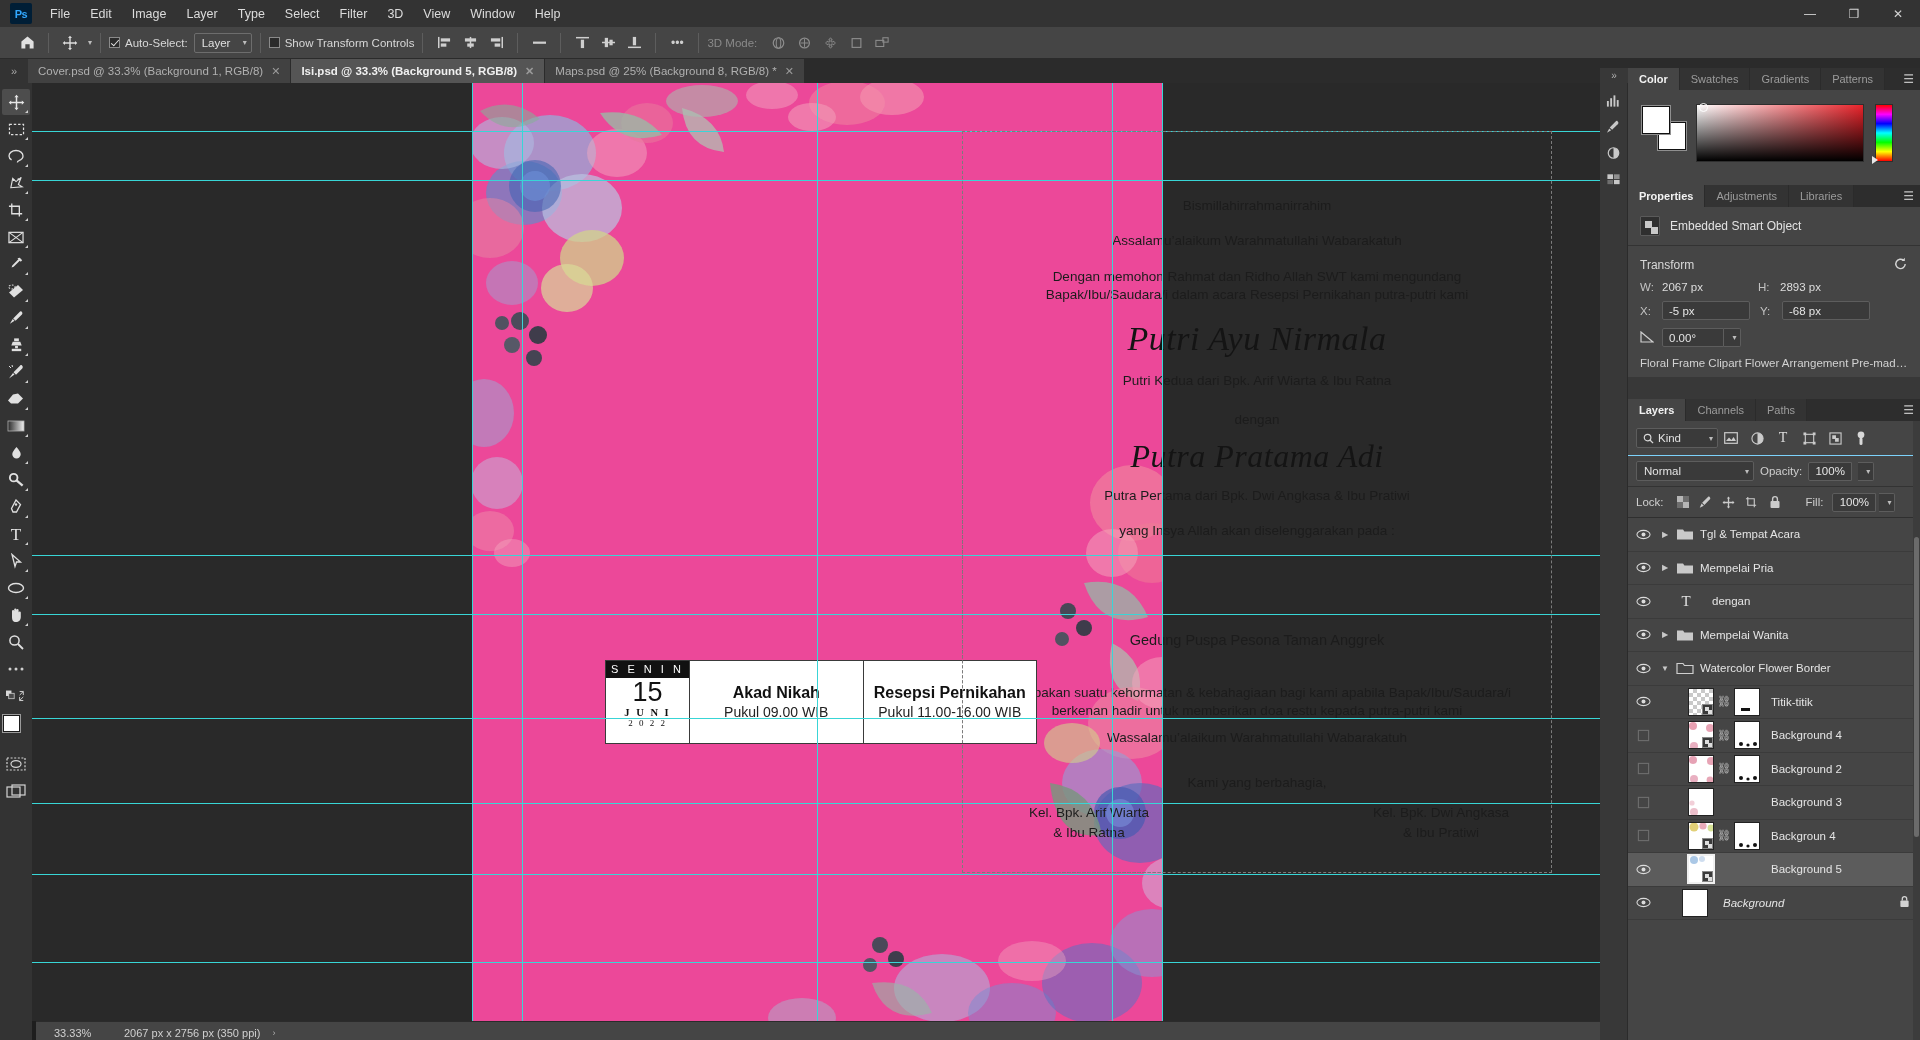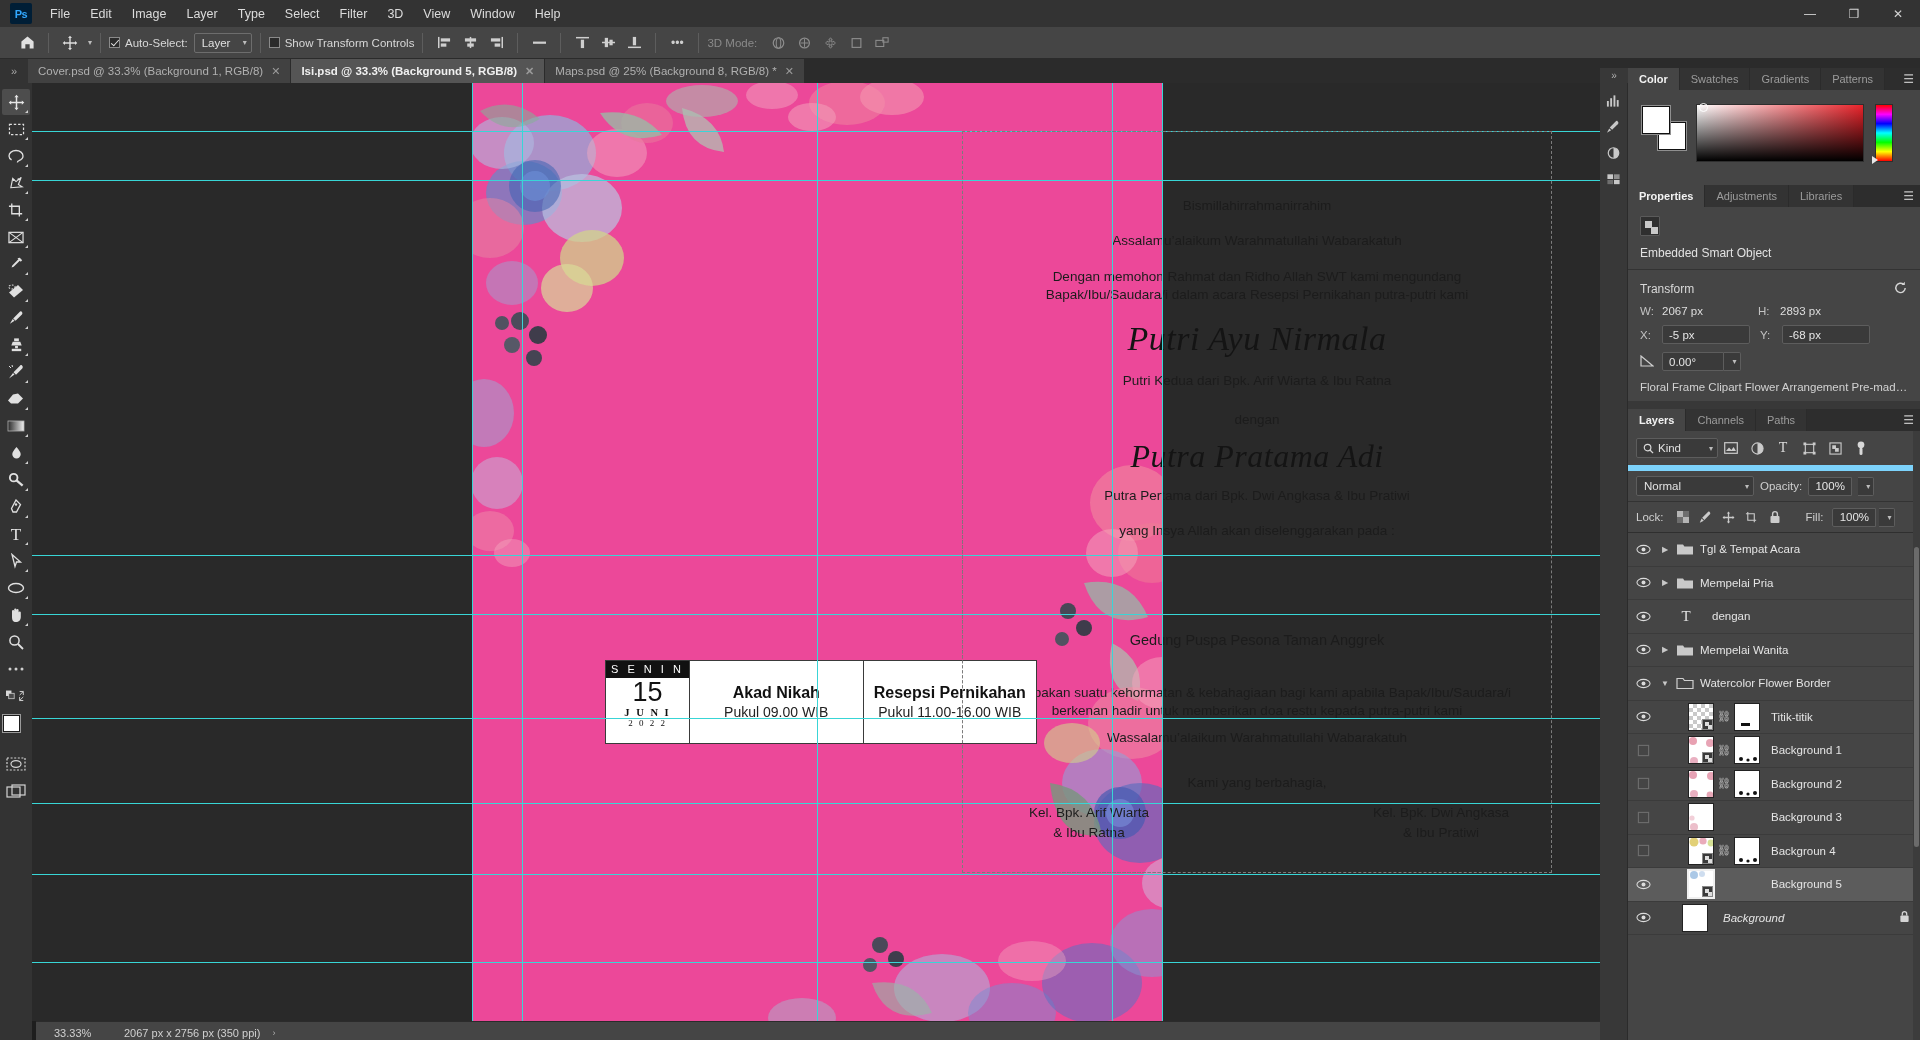--- a/index.html
+++ b/index.html
@@ -242,22 +242,22 @@
     border:1px solid #2e2e2e;
   }
   .cp-hue-m {
     position:absolute; left:-4px; bottom:-3px; width:0; height:0;
     border-top:4px solid transparent; border-bottom:4px solid transparent;
     border-left:6px solid #e8e8e8;
   }
 
   
   .props-head {
-    display:flex; align-items:flex-start; gap:10px; padding:9px 12px;
-    border-bottom:1px solid #333; background:#454545;flex-direction:column;
+    display:flex; align-items:center; gap:10px; padding:9px 12px;
+    border-bottom:1px solid #333; background:#454545;
   }
   .smart-icon {
     width:20px; height:20px; background:#2f2f2f; border:1px solid #5a5a5a;
     position:relative; border-radius:1px;
   }
   .smart-icon:before {
     content:""; position:absolute; left:4px; top:4px; width:7px; height:7px;
     background:#c8c8c8;
   }
   .smart-icon:after {
@@ -286,21 +286,21 @@
     display:flex; align-items:center; justify-content:center;
   }
   .pr-fname {
     font-size:11.5px; color:#d2d2d2; margin-top:10px;
     white-space:nowrap; overflow:hidden; text-overflow:ellipsis;
   }
 
   
   .lp-filter {
     display:flex; align-items:center; gap:0px; padding:6px 8px;
-    border-bottom:6px solid #7dd3fc;
+    border-bottom:1px solid #7dd3fc;
   }
   .kind-select {
     width:82px; height:20px; background:#3a3a3a; border:1px solid #5d5d5d;
     border-radius:2px; display:flex; align-items:center;
     padding:0 4px 0 6px; font-size:11.5px; color:#e0e0e0; gap:4px;
   }
   .lp-ficon {
     width:26px; height:22px; display:flex; align-items:center;
     justify-content:center; color:#cbcbcb;
   }
@@ -955,21 +955,21 @@
           </div>
           <div class="pr-angle">0.00°</div>
           <div class="pr-angle-drop">
               <span class="caret">▾</span>
             </div>
         </div>
         <div class="pr-fname">Floral Frame Clipart  Flower Arrangement Pre-made ...</div>
       </div>
     </div>
 
-    <div class="panel-tabs" style="margin-top:8px">
+    <div class="panel-tabs" style="margin-top:22px">
       <div class="ptab active">Layers</div>
       <div class="ptab">Channels</div>
       <div class="ptab">Paths</div>
       <div class="ptab-menu">☰</div>
     </div>
     <div class="panel-body" style="position:relative;height:726px">
 
       <div class="lp-filter">
         <div class="kind-select">
           <svg width="11" height="11" viewBox="0 0 12 12">
@@ -1183,21 +1183,21 @@
             <div class="so-badge"></div>
           </div>
           <div class="link-ic">⛓</div>
           <div class="lmask">
             <svg width="26" height="28" viewBox="0 0 26 28" style="position:absolute;inset:0">
                 <circle cx="6" cy="22" r="2" fill="#111"></circle>
                 <circle cx="13" cy="23" r="1.6" fill="#111"></circle>
                 <circle cx="20" cy="22" r="2" fill="#111"></circle>
               </svg>
           </div>
-          <div class="lname">Background 1</div>
+          <div class="lname">Background 4</div>
         </div>
 
         <div class="layer-row">
           <div class="eye off">
             <svg width="13" height="13" viewBox="0 0 14 14">
                 <rect x="1.5" y="1.5" width="11" height="11" fill="none" stroke="#6e6e6e" stroke-width="1.2"></rect>
               </svg>
           </div>
           <div class="disc"></div>
           <div style="width:14px"></div>

